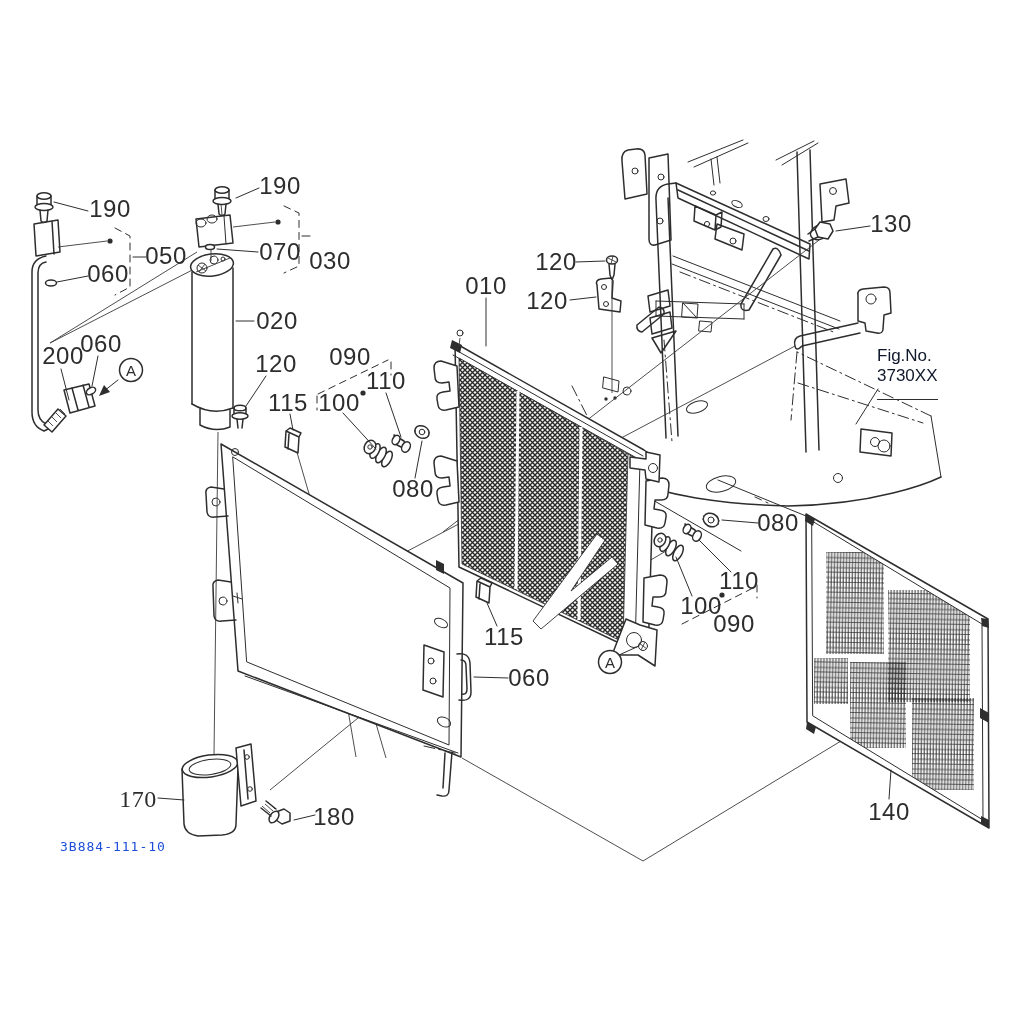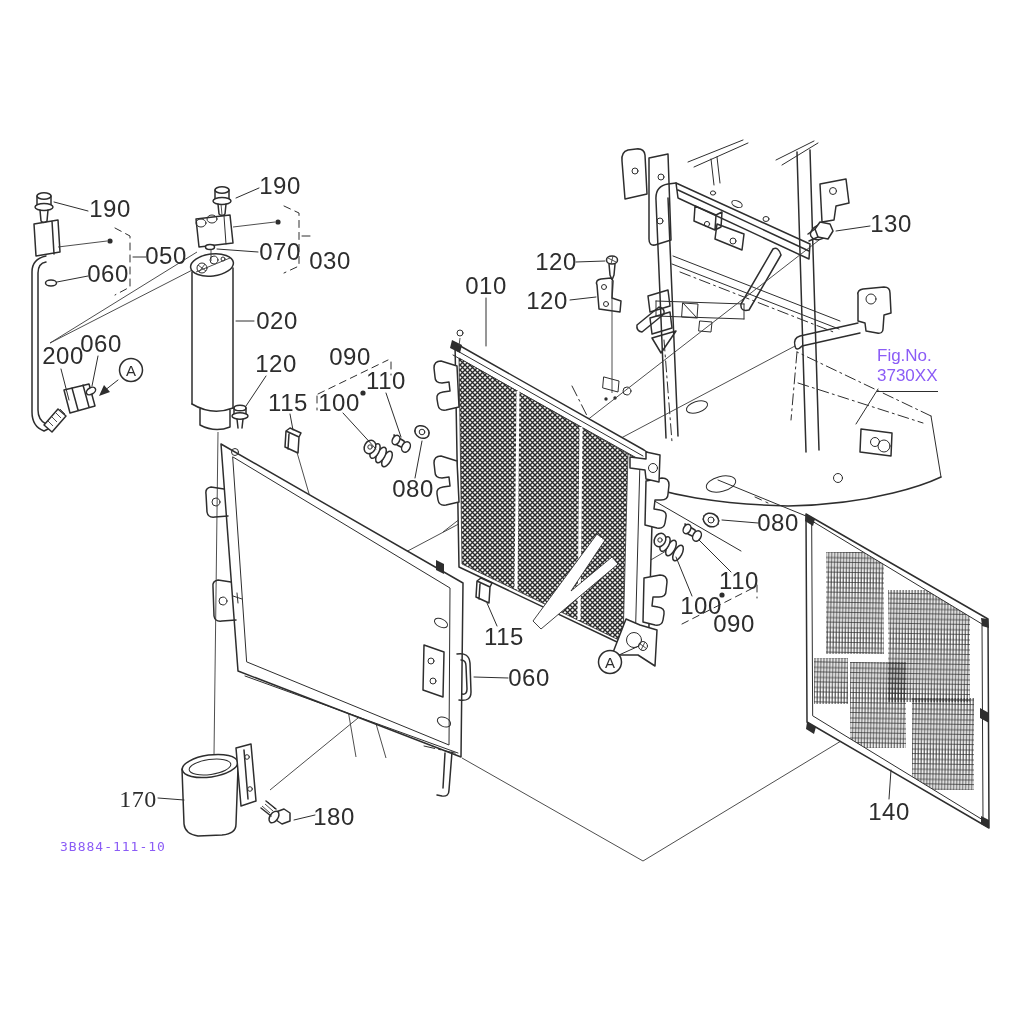--- a/index.html
+++ b/index.html
@@ -1,24 +1,24 @@
 <!DOCTYPE html>
 <html><head>
 <meta charset="utf-8">
 <style>
   html,body{margin:0;padding:0;background:#fff;}
   .stage{position:relative;width:1024px;height:1024px;background:#ffffff;overflow:hidden;
          font-family:"Liberation Sans",sans-serif;}
   .stage svg{position:absolute;left:0;top:0;}
   .part-label{position:absolute;transform:translate(-50%,-50%);font-size:24px;color:#2d2d2d;
               letter-spacing:.5px;white-space:nowrap;}
-  .fig-no{position:absolute;left:877px;top:346px;font-size:17px;color:#8b5cf6;line-height:1.2;}
-  .fig-no .val{display:inline-block;border-bottom:1.6px solid #2d2d2d;padding-bottom:4px;}
+  .fig-no{position:absolute;left:877px;top:346px;font-size:17px;color:#0f172a;line-height:1.2;}
+  .fig-no .val{display:inline-block;border-bottom:1.6px solid #2d2d2d;padding-bottom:12px;}
   .drawing-number{position:absolute;left:60px;top:839px;font-family:"DejaVu Sans Mono",monospace;
-                  font-size:13px;letter-spacing:1px;color:#8b5cf6;}
+                  font-size:13px;letter-spacing:1px;color:#1d4ed8;}
   .lw{stroke:#2e2e2e;fill:none;stroke-width:1.5;stroke-linecap:round;stroke-linejoin:round;}
   .lt{stroke:#2e2e2e;fill:none;stroke-width:1;stroke-linecap:round;stroke-linejoin:round;}
   .hair{stroke:#3a3a3a;fill:none;stroke-width:.9;}
   .wfill{fill:#ffffff;}
   .dfill{fill:#2e2e2e;stroke:none;}
   .dash{stroke-dasharray:7 5;}
   .dashdot{stroke-dasharray:11 4 2 4;}
 </style>
 </head>
 <body>

